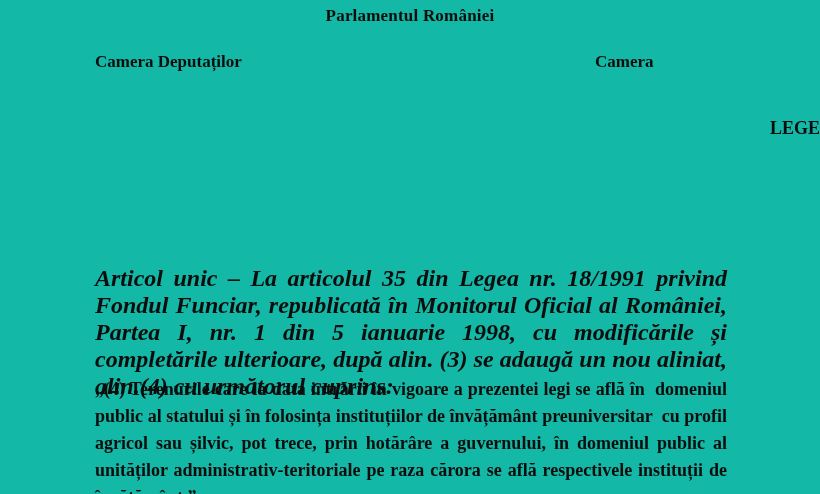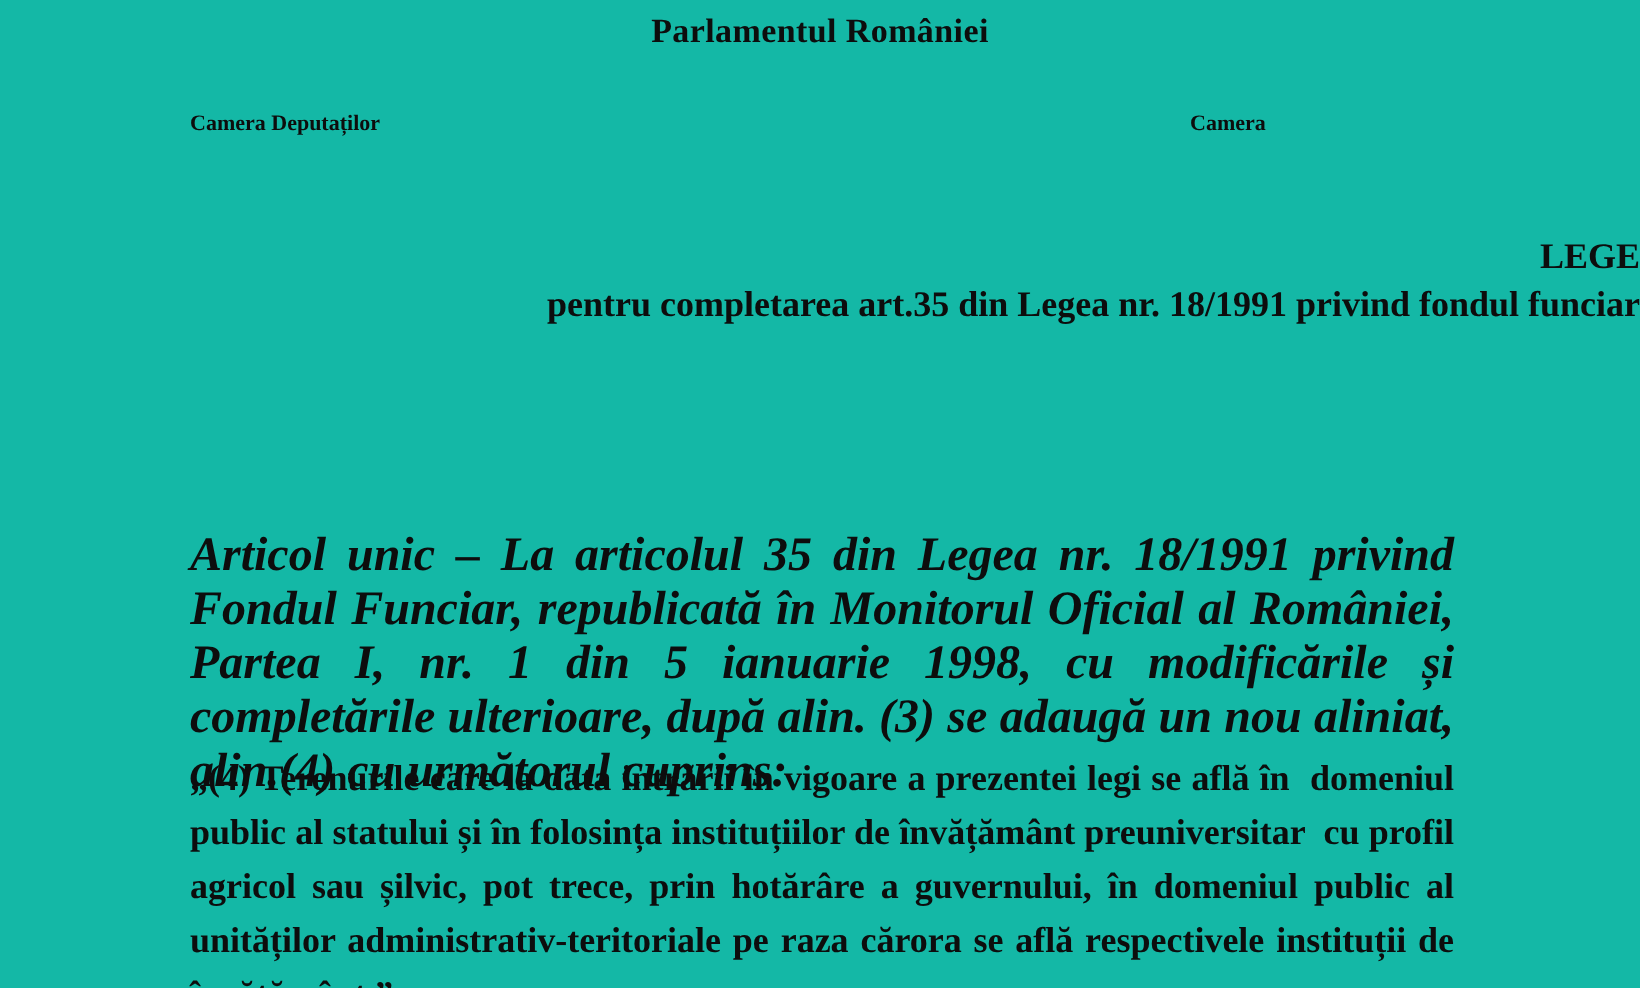--- a/index.html
+++ b/index.html
@@ -27,21 +27,21 @@
     line-height: 26px;
     letter-spacing: 0.2px;
   }
   .chambers-row {
     position: absolute;
     top: 49px;
     left: 95px;
     right: 93px;
     height: 26px;
     font-weight: bold;
-    font-size: 11px;
+    font-size: 17px;
     line-height: 26px;
   }
   .chamber-left {
     position: absolute;
     left: 0;
     top: 0;
     white-space: nowrap;
   }
   .chamber-right {
     position: absolute;
@@ -98,21 +98,20 @@
 
   <div class="header-parliament">Parlamentul României</div>
 
   <div class="chambers-row">
     <span class="chamber-left">Camera Deputaților</span>
     <span class="chamber-right">Camera</span>
   </div>
 
   <div class="law-title-block">
     <div>LEGE</div>
-    <div>pentru completarea art.35 din Legea nr. 18/1991 privind fondul funciar</div>
   </div>
 
 
   <div class="article-paragraph">Articol unic – La articolul 35 din Legea nr. 18/1991 privind Fondul Funciar, republicată în Monitorul Oficial al României, Partea I, nr. 1 din 5 ianuarie 1998, cu modificările și completările ulterioare, după alin. (3) se adaugă un nou aliniat, alin.(4) cu următorul cuprins:</div>
 
   <div class="quote-paragraph">„(4) Terenurile care la data intrării în vigoare a prezentei legi se află în  domeniul public al statului și în folosința instituțiilor de învățământ preuniversitar  cu profil agricol sau șilvic, pot trece, prin hotărâre a guvernului, în domeniul public al unităților administrativ-teritoriale pe raza cărora se află respectivele instituții de învățământ.”</div>
 
 </div>
 
 </body></html>

